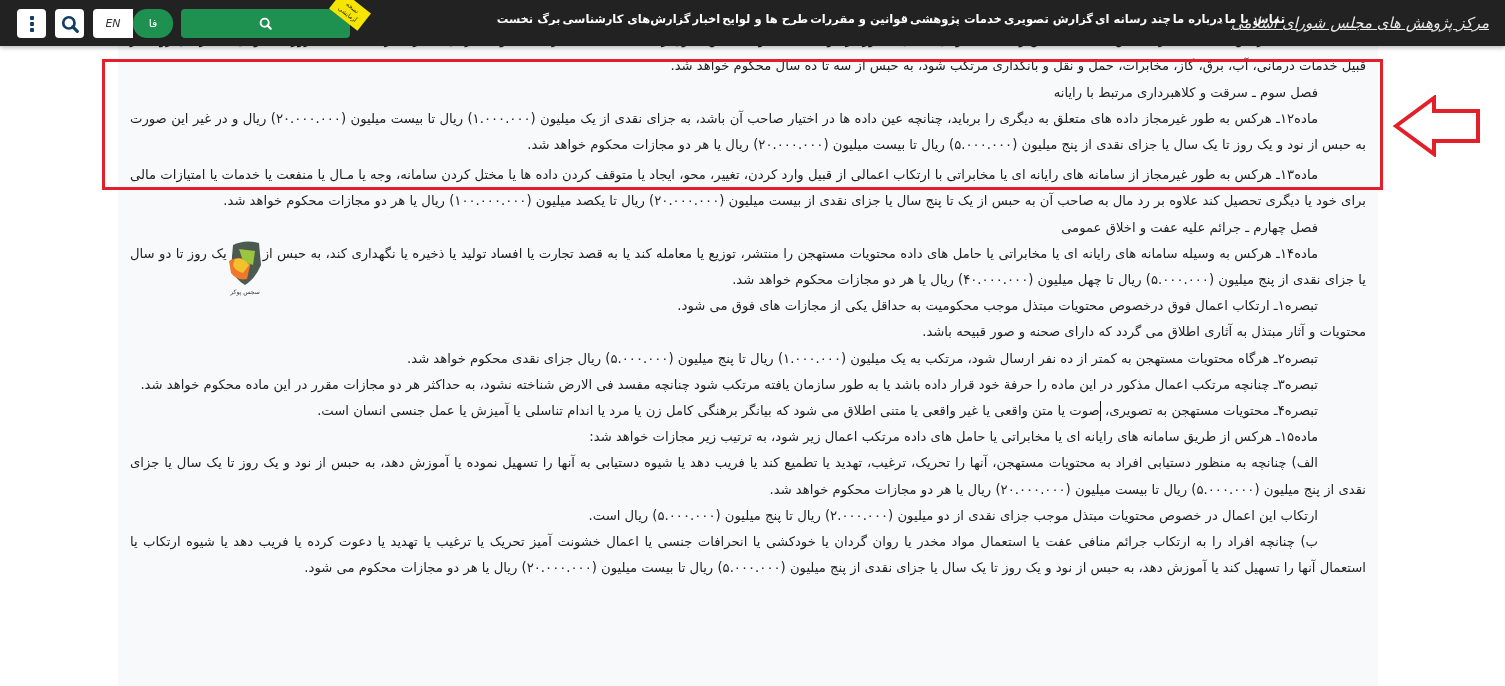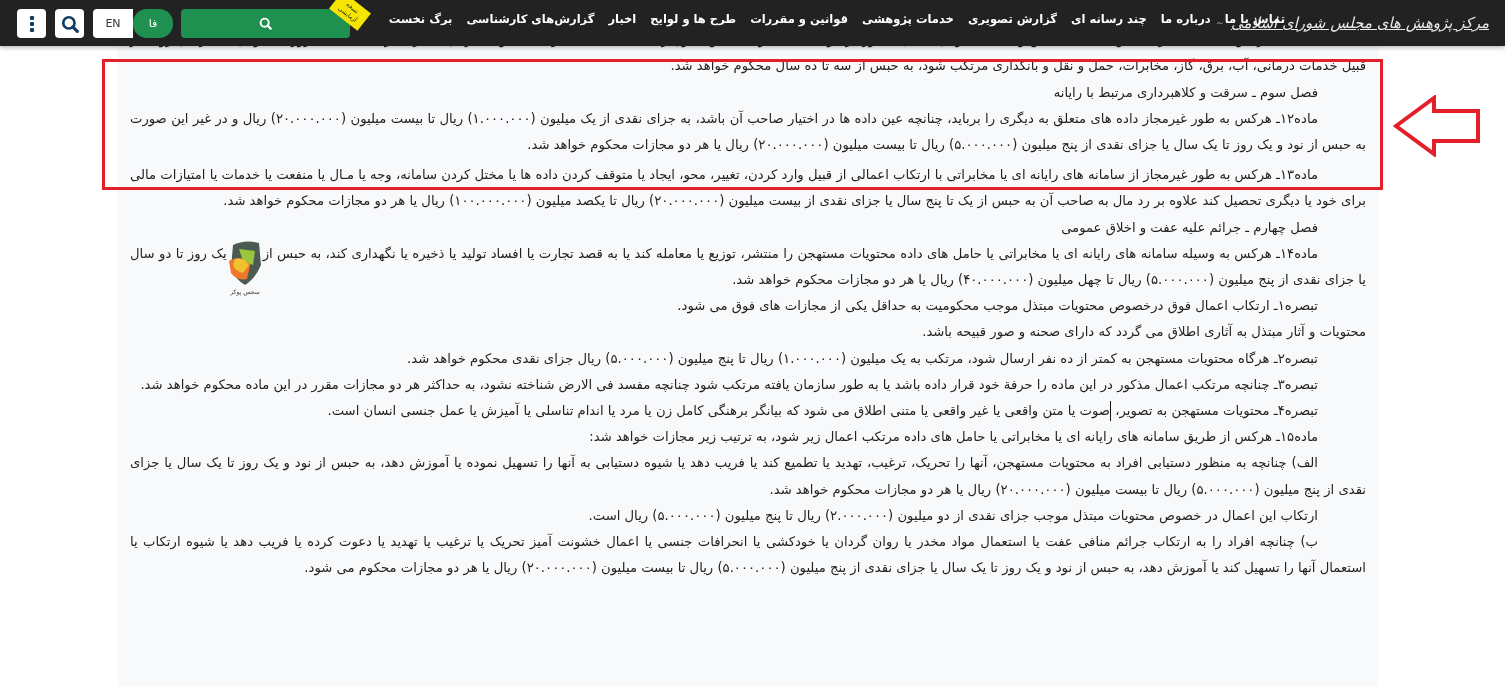--- a/index.html
+++ b/index.html
@@ -33,21 +33,21 @@
     display: flex; align-items: center; justify-content: flex-end; gap: 6px; padding-right: 10px;
   }
   .logo-emblem { width: 30px; height: 30px; }
   .logo-text {
     color: #e8e8e8; font-family: "DejaVu Serif", serif; font-size: 15px; font-style: italic;
     direction: rtl; white-space: nowrap; letter-spacing: -0.5px; text-decoration: underline;
   }
   .logo-flourish { color: #aaa; font-size: 10px; }
   .nav {
     position: absolute; right: 220px; top: 0; height: 38px;
-    display: flex; flex-direction: row-reverse; align-items: center; gap: 14px;
+    display: flex; flex-direction: row-reverse; align-items: center; gap: 2px;
     direction: rtl;
   }
   .nav a {
     color: #ffffff; font-size: 11.5px; font-weight: bold; text-decoration: none; white-space: nowrap;
     font-family: "DejaVu Sans", sans-serif;
   }
   .semantic-btn {
     position: absolute; left: 181px; top: 9px; width: 169px; height: 29px;
     background: #1e9150; border-radius: 4px; color: #fff;
     display: flex; align-items: center; justify-content: center; gap: 6px;
@@ -56,21 +56,21 @@
   .beta-tag {
     position: absolute; left: 332px; top: 0; width: 36px; height: 22px;
     background: #f5e500; transform: rotate(38deg); transform-origin: center;
     color: #222; font-size: 6px; line-height: 8px; text-align: center; padding-top: 3px;
     z-index: 12;
   }
   .lang {
     position: absolute; left: 93px; top: 9px; width: 80px; height: 29px;
     border-radius: 4px; overflow: hidden; display: flex;
   }
-  .lang .en { width: 40px; background: #fff; color: #333; font-size: 11px; display: flex; align-items: center; justify-content: center; }
+  .lang .en { width: 40px; background: #fff; color: #333; font-size: 11px; display: flex; align-items: center; justify-content: center; font-style: italic; }
   .lang .fa { width: 40px; background: #1e9150; color: #fff; font-size: 11px; display: flex; align-items: center; justify-content: center; border-radius: 14px; }
   .icon-btn {
     position: absolute; top: 9px; width: 29px; height: 29px; background: #fff; border-radius: 4px;
     display: flex; align-items: center; justify-content: center;
   }
   .search-btn { left: 55px; }
   .menu-btn { left: 17px; }
 
   
   .highlight-box {
@@ -98,21 +98,21 @@
   <p class="indent" style="margin-top:8px;">ماده۱۱ـ هرکس به قصد خطر انداختن امنیت، آسایش و امنیت عمومی اعمال مذکور در مواد (۸)، (۹) و (۱۰) این قانون را علیه سامانه های رایانه ای و مخابراتی که برای ارائه خدمات ضروری عمومی به کار می روند، از قبیل خدمات درمانی، آب، برق، گاز، مخابرات، حمل و نقل و بانکداری مرتکب شود، به حبس از سه تا ده سال محکوم خواهد شد.</p>
   <p class="indent">فصل سوم ـ سرقت و کلاهبرداری مرتبط با رایانه</p>
   <p class="indent">ماده۱۲ـ هرکس به طور غیرمجاز داده های متعلق به دیگری را برباید، چنانچه عین داده ها در اختیار صاحب آن باشد، به جزای نقدی از یک میلیون (۱.۰۰۰.۰۰۰) ریال تا بیست میلیون (۲۰.۰۰۰.۰۰۰) ریال و در غیر این صورت به حبس از نود و یک روز تا یک سال یا جزای نقدی از پنج میلیون (۵.۰۰۰.۰۰۰) ریال تا بیست میلیون (۲۰.۰۰۰.۰۰۰) ریال یا هر دو مجازات محکوم خواهد شد.</p>
   <p class="indent" style="margin-top:4px;">ماده۱۳ـ هرکس به طور غیرمجاز از سامانه های رایانه ای یا مخابراتی با ارتکاب اعمالی از قبیل وارد کردن، تغییر، محو، ایجاد یا متوقف کردن داده ها یا مختل کردن سامانه، وجه یا مـال یا منفعت یا خدمات یا امتیازات مالی برای خود یا دیگری تحصیل کند علاوه بر رد مال به صاحب آن به حبس از یک تا پنج سال یا جزای نقدی از بیست میلیون (۲۰.۰۰۰.۰۰۰) ریال تا یکصد میلیون (۱۰۰.۰۰۰.۰۰۰) ریال یا هر دو مجازات محکوم خواهد شد.</p>
   <p class="indent">فصل چهارم ـ جرائم علیه عفت و اخلاق عمومی</p>
   <p class="indent">ماده۱۴ـ هرکس به وسیله سامانه های رایانه ای یا مخابراتی یا حامل های داده محتویات مستهجن را منتشر، توزیع یا معامله کند یا به قصد تجارت یا افساد تولید یا ذخیره یا نگهداری کند، به حبس از نود و یک روز تا دو سال یا جزای نقدی از پنج میلیون (۵.۰۰۰.۰۰۰) ریال تا چهل میلیون (۴۰.۰۰۰.۰۰۰) ریال یا هر دو مجازات محکوم خواهد شد.</p>
   <p class="indent">تبصره۱ـ ارتکاب اعمال فوق درخصوص محتویات مبتذل موجب محکومیت به حداقل یکی از مجازات های فوق می شود.</p>
   <p>محتویات و آثار مبتذل به آثاری اطلاق می گردد که دارای صحنه و صور قبیحه باشد.</p>
   <p class="indent">تبصره۲ـ هرگاه محتویات مستهجن به کمتر از ده نفر ارسال شود، مرتکب به یک میلیون (۱.۰۰۰.۰۰۰) ریال تا پنج میلیون (۵.۰۰۰.۰۰۰) ریال جزای نقدی محکوم خواهد شد.</p>
   <p class="indent">تبصره۳ـ چنانچه مرتکب اعمال مذکور در این ماده را حرفة خود قرار داده باشد یا به طور سازمان یافته مرتکب شود چنانچه مفسد فی الارض شناخته نشود، به حداکثر هر دو مجازات مقرر در این ماده محکوم خواهد شد.</p>
-  <p class="indent"><span>تبصره۴ـ محتویات مستهجن به تصویر، </span><span class="cursor"></span><span>صوت یا متن واقعی یا غیر واقعی یا متنی اطلاق می شود که بیانگر برهنگی کامل زن یا مرد یا اندام تناسلی یا آمیزش یا عمل جنسی انسان است.</span></p>
+  <p class="indent"><span>تبصره۴ـ محتویات مستهجن به تصویری، </span><span class="cursor"></span><span>صوت یا متن واقعی یا غیر واقعی یا متنی اطلاق می شود که بیانگر برهنگی کامل زن یا مرد یا اندام تناسلی یا آمیزش یا عمل جنسی انسان است.</span></p>
   <p class="indent">ماده۱۵ـ هرکس از طریق سامانه های رایانه ای یا مخابراتی یا حامل های داده مرتکب اعمال زیر شود، به ترتیب زیر مجازات خواهد شد:</p>
   <p class="indent">الف) چنانچه به منظور دستیابی افراد به محتویات مستهجن، آنها را تحریک، ترغیب، تهدید یا تطمیع کند یا فریب دهد یا شیوه دستیابی به آنها را تسهیل نموده یا آموزش دهد، به حبس از نود و یک روز تا یک سال یا جزای نقدی از پنج میلیون (۵.۰۰۰.۰۰۰) ریال تا بیست میلیون (۲۰.۰۰۰.۰۰۰) ریال یا هر دو مجازات محکوم خواهد شد.</p>
   <p class="indent">ارتکاب این اعمال در خصوص محتویات مبتذل موجب جزای نقدی از دو میلیون (۲.۰۰۰.۰۰۰) ریال تا پنج میلیون (۵.۰۰۰.۰۰۰) ریال است.</p>
   <p class="indent">ب) چنانچه افراد را به ارتکاب جرائم منافی عفت یا استعمال مواد مخدر یا روان گردان یا خودکشی یا انحرافات جنسی یا اعمال خشونت آمیز تحریک یا ترغیب یا تهدید یا دعوت کرده یا فریب دهد یا شیوه ارتکاب یا استعمال آنها را تسهیل کند یا آموزش دهد، به حبس از نود و یک روز تا یک سال یا جزای نقدی از پنج میلیون (۵.۰۰۰.۰۰۰) ریال تا بیست میلیون (۲۰.۰۰۰.۰۰۰) ریال یا هر دو مجازات محکوم می شود.</p>
 </div>
 
 <div class="watermark">
   <svg width="40" height="48" viewBox="0 0 40 48">
     <path d="M8 6 Q20 0 34 4 L36 26 Q30 40 20 46 Q10 40 6 30 Z" fill="#4b5b52"></path>
     <path d="M4 22 Q14 16 26 22 L22 40 Q12 42 6 34 Z" fill="#f0782a"></path>

